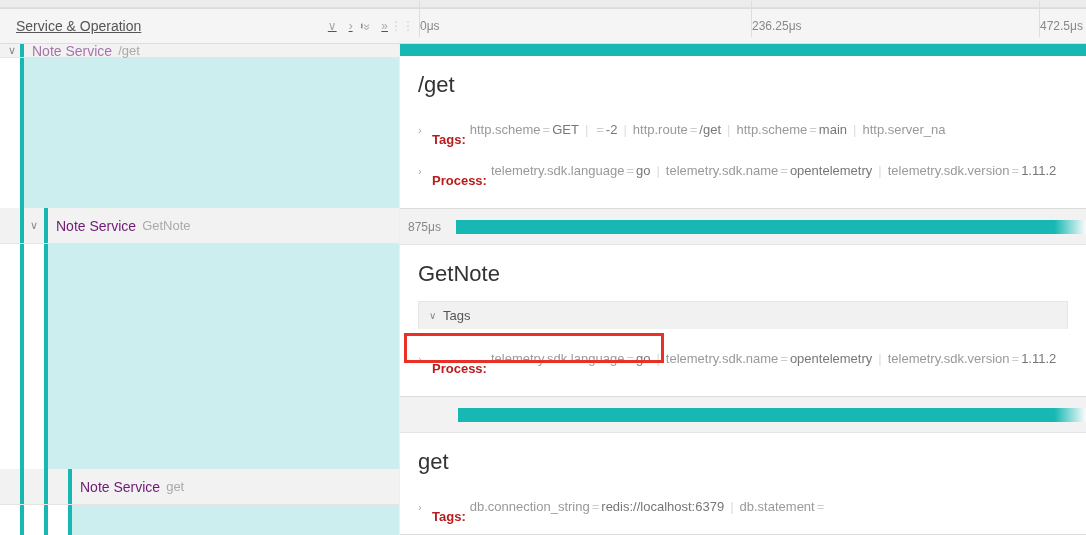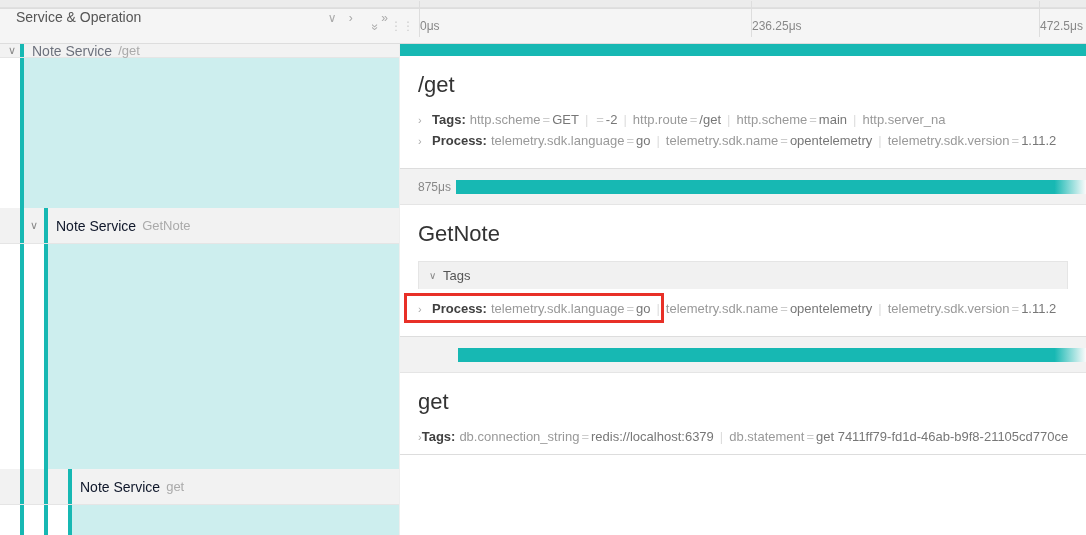--- a/index.html
+++ b/index.html
@@ -16,23 +16,25 @@
   .header-row {
     display: flex;
     height: 36px;
     border-top: 1px solid #ddd;
     border-bottom: 1px solid #ddd;
     background: #f5f5f5;
   }
   .header-left {
     width: 400px;
     display: flex;
+    align-items: center;
     padding: 0 8px 0 16px;
     font-size: 14px;
     color: #555;
+    text-decoration: underline;
   }
   .header-left .title { flex: 1; }
   .header-left .controls { display: flex; gap: 4px; color: #aaa; font-size: 12px; }
   .header-left .controls span { padding: 2px 4px; cursor: pointer; }
   .header-right {
     flex: 1;
     display: flex;
     position: relative;
     color: #888;
     font-size: 12px;
@@ -54,21 +56,21 @@
   .detail-col { flex:1; position: relative; overflow: hidden; }
 
   
   .tree-header {
     display:flex; align-items:center; height: 36px;
     background: #f2f2f2; border-bottom: 1px solid #e5e5e5;
     padding-left: 4px;
     position: relative;
   }
   .tree-header .chev { width: 16px; text-align:center; color:#888; font-size:11px; cursor:pointer;}
-  .svc-name { font-size: 14px; color: #0f172a; }
+  .svc-name { font-size: 14px; color: #701a75; }
   .op-name { font-size: 13px; color: #aaa; margin-left: 6px; }
 
   
   .detail-section {
     background:#fff; border-bottom: 1px solid #ddd;
   }
   .span-bar-row {
     height: 36px; background: #f2f2f2; border-bottom: 1px solid #e5e5e5;
     position: relative; display:flex; align-items:center;
   }
@@ -79,21 +81,21 @@
   .teal-bar.gradient {
     background: linear-gradient(to right, #17b8b3, #17b8b3 95%, #fbfbfb 100%);
   }
   .bar-label { position:absolute; font-size:12px; color:#888; }
 
   .panel-body { padding: 16px 18px 14px 18px; }
   .panel-title { font-size: 22px; font-weight: 400; color:#333; margin-bottom: 14px; }
 
   .kv-line { font-size:13px; color:#aaa; margin: 6px 0; display:flex; flex-wrap:nowrap; align-items:center; gap:0; white-space:nowrap; overflow:hidden;}
   .kv-line .chev { font-size:11px; color:#aaa; width:14px; display:inline-block; cursor:pointer;}
-  .kv-line .lead { color:#404040; font-weight:600; margin-right:4px;}
+  .kv-line .lead { color:#b91c1c; font-weight:600; margin-right:4px;margin-top:20px;}
   .kv-sep { color:#ddd; padding: 0 6px; }
   .kv-key { color:#999; }
   .kv-eq { color:#ccc; padding:0 2px; }
   .kv-val { color:#777; }
 
   
   .tags-box {
     margin-top: 10px;
   }
   .tags-header {
@@ -236,21 +238,21 @@
               <span class="kv-val">opentelemetry</span>
             <span class="kv-sep">|</span>
             <span class="kv-key">telemetry.sdk.version</span>
               <span class="kv-eq">=</span>
               <span class="kv-val">1.11.2</span>
           </div>
         </div>
       </div>
 
       <div class="span-bar-row">
-        <span class="bar-label" style="left:18px;">875μs</span>
+        <span class="bar-label" style="left:8px;">875μs</span>
         <div class="teal-bar gradient" style="left:56px; right:0;"></div>
       </div>
       <div class="detail-section" style="position:relative;">
         <div class="panel-body">
           <div class="panel-title">GetNote</div>
 
           <div class="tags-box">
             <div class="tags-header">
               <span class="chev">∨</span>
               <span>Tags</span>
@@ -284,21 +286,20 @@
           <div class="panel-title">get</div>
           <div class="kv-line">
             <span class="chev">›</span>
             <span class="lead">Tags:</span>
             <span class="kv-key">db.connection_string</span>
               <span class="kv-eq">=</span>
               <span class="kv-val">redis://localhost:6379</span>
             <span class="kv-sep">|</span>
             <span class="kv-key">db.statement</span>
               <span class="kv-eq">=</span>
-              <span class="kv-val">get 7411ff79-fd1d-46ab-b9f8-21105cd770ce</span>
 
           </div>
         </div>
       </div>
 
     </div>
   </div>
 </div>
 
 </body></html>

